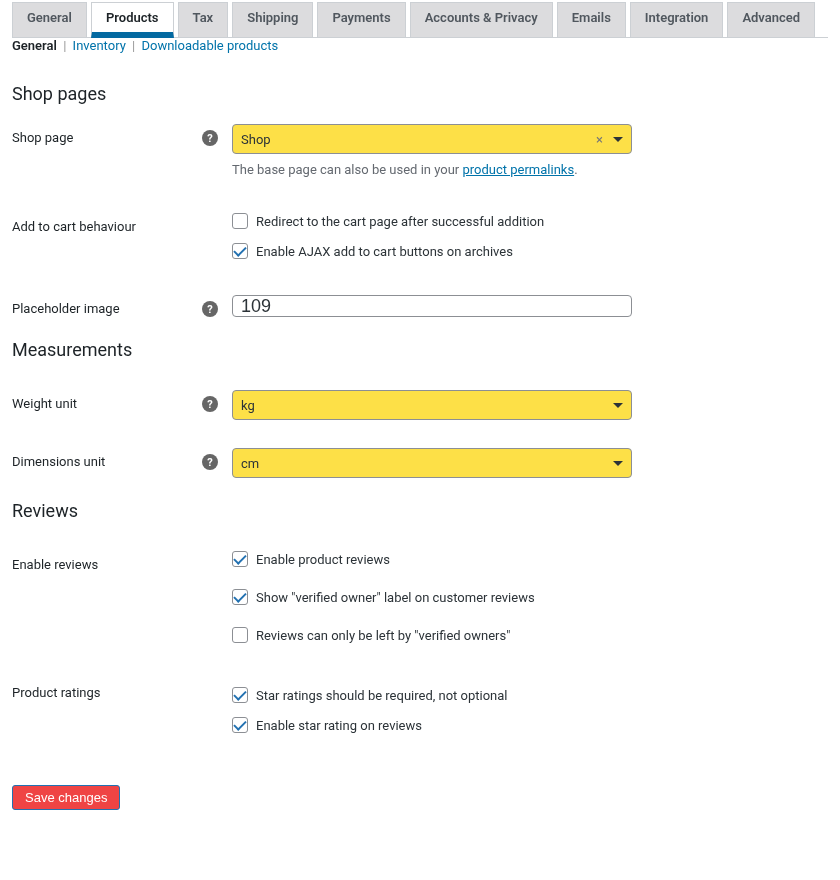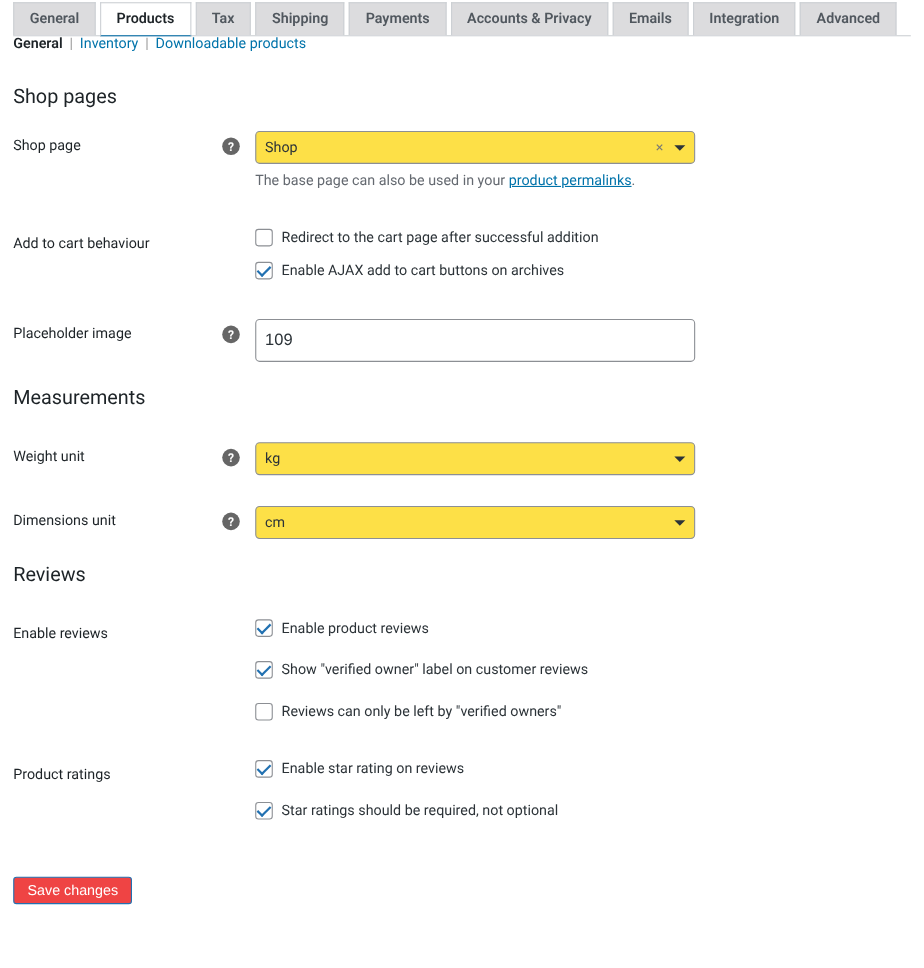--- a/index.html
+++ b/index.html
@@ -26,21 +26,21 @@
       padding: 7px 14px;
       margin-right: 4px;
       color: #50575e;
       cursor: pointer;
       font-size: 13px;
       font-weight: 600;
       border-radius: 0;
     }
     .tab.active {
       background: #fff;
-      border-bottom: 1px solid #0369a1;
+      border-bottom: 6px solid #0369a1;
       margin-bottom: -1px;
       color: #1d2327;
     }
     .subnav {
       padding: 0 12px 8px 12px;
       font-size: 13px;
     }
     .subnav a, .subnav span {
       color: #0073aa;
       text-decoration: none;
@@ -143,25 +143,25 @@
       content: "";
       width: 10px;
       height: 5px;
       border-left: 2px solid #2271b1;
       border-bottom: 2px solid #2271b1;
       transform: rotate(-45deg) translate(1px, -1px);
     }
     .checkbox-label { font-size: 13px; color: #2c3338; cursor: pointer; }
     input.text-input {
       width: 100%;
-      height: 39px;
+      height: 22px;
       border: 1px solid #8c8f94;
       border-radius: 4px;
       padding: 0 8px;
-      font-size: 15px;
+      font-size: 18px;
       color: #2c3338;
     }
     .save-button {
       background: #ef4444;
       color: #fff;
       border: 1px solid #2271b1;
       border-radius: 3px;
       padding: 4px 12px;
       font-size: 13px;
       cursor: pointer;
@@ -287,26 +287,26 @@
         <span class="checkbox-label">Reviews can only be left by "verified owners"</span>
       </div>
     </div>
   </div>
 
   <div class="form-row" style="margin-top:36px;">
     <div class="form-label">
       <span class="form-label-text">Product ratings</span>
     </div>
     <div class="form-field form-stack">
+      <div class="checkbox-row" style="margin-top:8px;">
+        <span class="checkbox checked"></span>
+        <span class="checkbox-label">Star ratings should be required, not optional</span>
+      </div>
       <div class="checkbox-row">
         <span class="checkbox checked"></span>
         <span class="checkbox-label">Enable star rating on reviews</span>
       </div>
-      <div class="checkbox-row" style="margin-top:8px;">
-        <span class="checkbox checked"></span>
-        <span class="checkbox-label">Star ratings should be required, not optional</span>
-      </div>
     </div>
   </div>
 
   <button class="save-button">Save changes</button>
 
 </div>
 
 </body></html>

